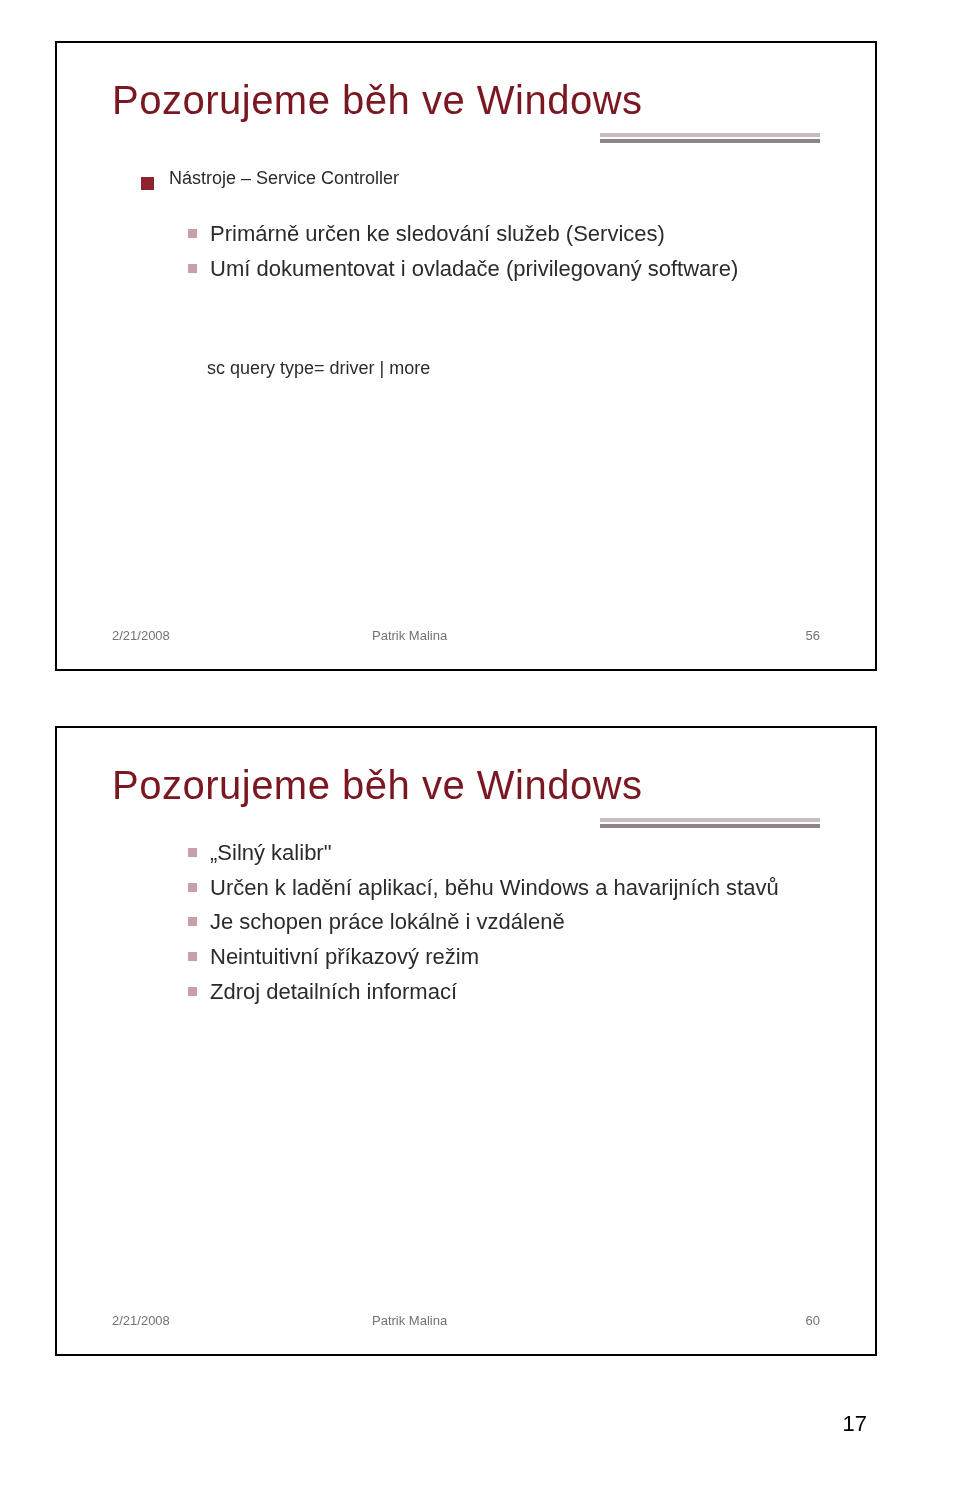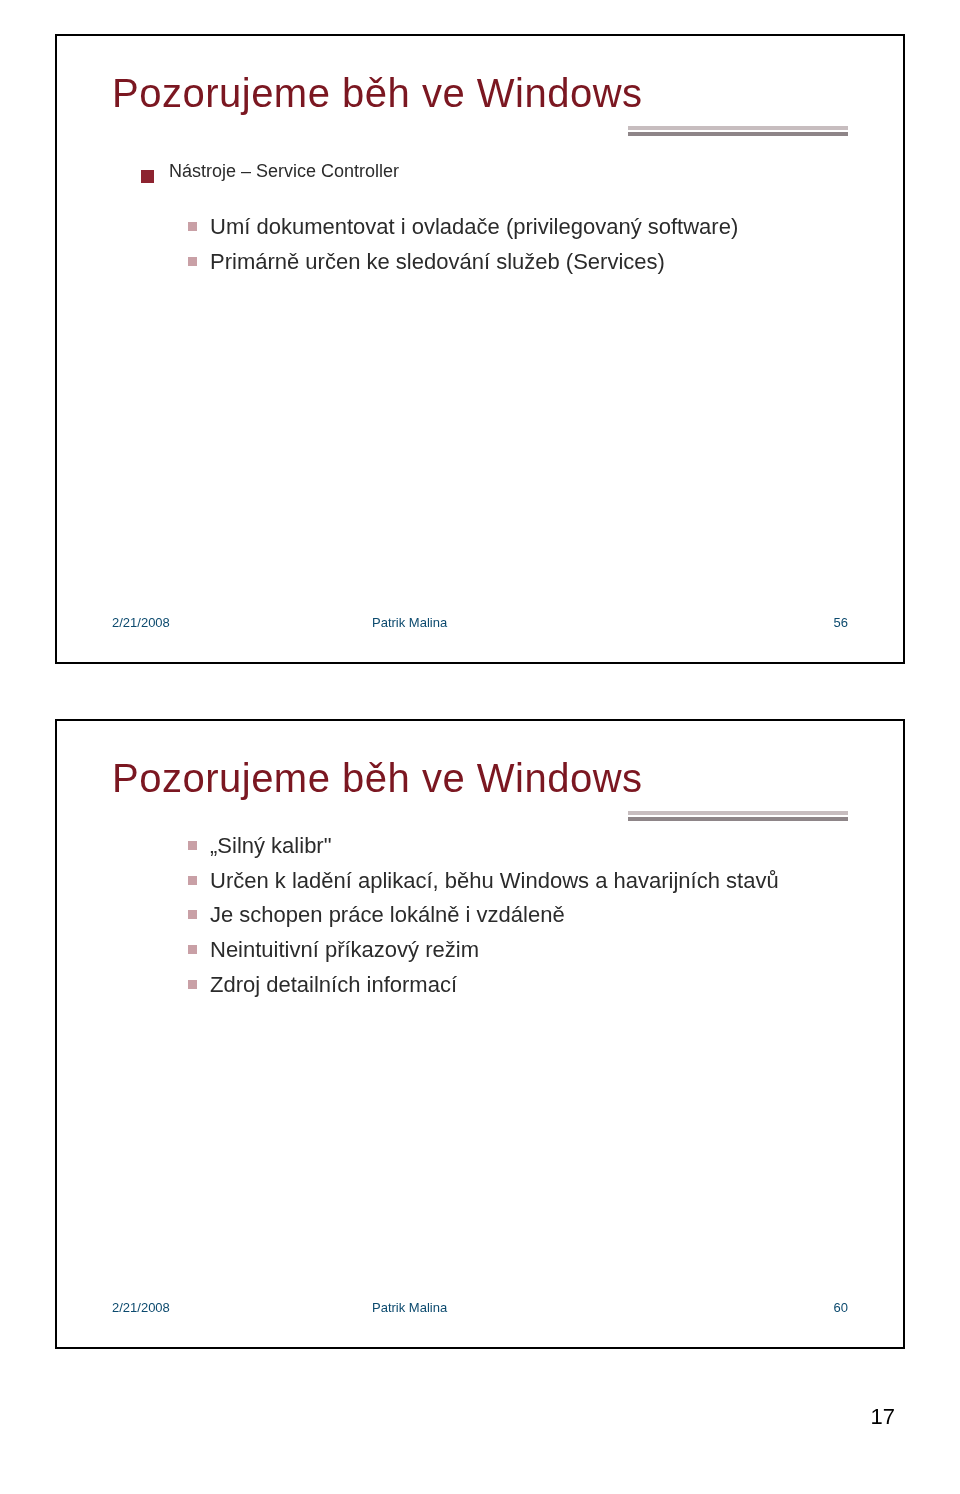--- a/index.html
+++ b/index.html
@@ -4,22 +4,22 @@
 <style>
   * { box-sizing: border-box; }
   html, body {
     margin: 0;
     padding: 0;
     background: #fff;
     font-family: Arial, Helvetica, sans-serif;
   }
   .page {
     width: 960px;
-    margin: 4px auto;
-    padding: 30px 55px 20px 55px;
+    margin: 11px auto;
+    padding: 30px 83px 20px 55px;
     position: relative;
   }
   .slide {
     border: 2px solid #000;
     background: #fff;
     margin-bottom: 55px;
     position: relative;
     height: 630px;
     padding: 35px 55px 30px 55px;
   }
@@ -92,23 +92,23 @@
   .code-line {
     font-family: Arial, sans-serif;
     font-size: 18px;
     color: #2b2b2b;
     margin: 75px 0 0 95px;
   }
   .slide-footer {
     position: absolute;
     left: 55px;
     right: 55px;
-    bottom: 32px;
+    bottom: 26px;
     font-size: 13px;
-    color: #0c4a6e;
+    color: #737373;
     display: flex;
   }
   .slide-footer .fdate { flex: 0 0 auto; width: 260px; }
   .slide-footer .fname { flex: 0 0 auto; width: 260px; }
   .slide-footer .fnum  { flex: 1 1 auto; text-align: right; }
   .page-number {
     text-align: right;
     font-size: 22px;
     color: #000;
     padding-right: 10px;
@@ -122,23 +122,24 @@
   <div class="slide">
     <h1 class="slide-title">Pozorujeme běh ve Windows</h1>
     <div class="title-underline">
       <div class="bar-a"></div>
         <div class="bar-b"></div>
     </div>
     <ul class="level1">
       <li>Nástroje – Service Controller</li>
     </ul>
     <ul class="level2">
+      <li>Primárně určen ke sledování služeb (Services)</li>
       <li>Umí dokumentovat i ovladače (privilegovaný software)</li>
-      <li>Primárně určen ke sledování služeb (Services)</li>
     </ul>
+    <div class="code-line">sc query type= driver | more</div>
     <div class="slide-footer">
       <div class="fdate">2/21/2008</div>
       <div class="fname">Patrik Malina</div>
       <div class="fnum">56</div>
     </div>
   </div>
 
   <div class="slide">
     <h1 class="slide-title">Pozorujeme běh ve Windows</h1>
     <div class="title-underline">

